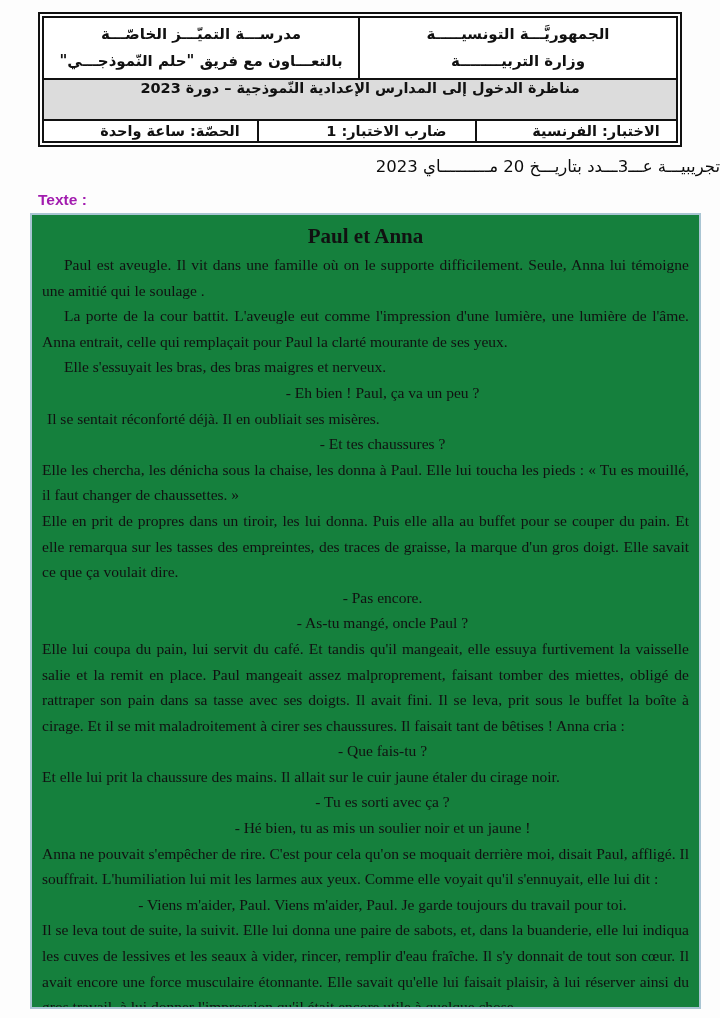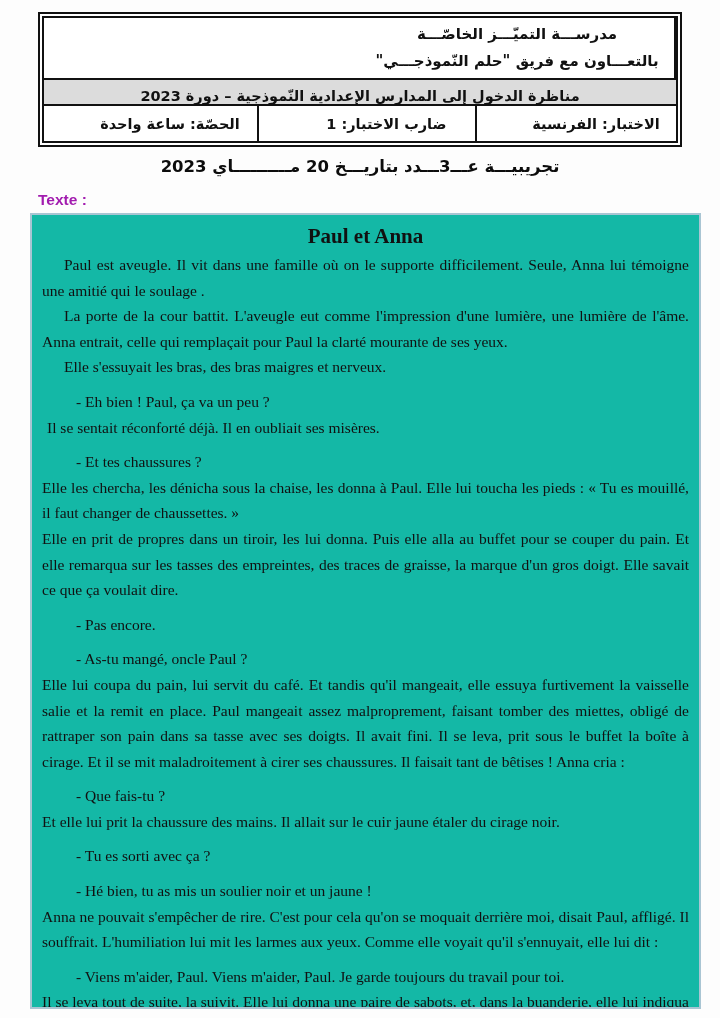--- a/index.html
+++ b/index.html
@@ -37,75 +37,79 @@
   .ht-row1 .ht-cell{
     display:flex;flex-direction:column;justify-content:space-around;
     align-items:center;
     font-size:15px;line-height:1.5;padding:3px 4px;
   }
   .ht-cell-school{border-inline-start:2px solid var(--table-border,#111);}
   .ht-banner{
     border-top:2px solid var(--table-border,#111);
     border-bottom:2px solid var(--table-border,#111);
     background:var(--banner-bg,#dcdcdc);
-    height:28px;
-    display:flex;align-items:flex-end;justify-content:center;
+    height:43px;
+    display:flex;align-items:flex-start;justify-content:center;
     font-size:14.5px;
   }
   .ht-row3{display:grid;grid-template-columns:31.5% 34.5% 34%;flex:1;}
   .ht-row3 .ht-cell{
     display:flex;align-items:center;justify-content:center;
     font-size:14.5px;padding:2px 6px;text-align:center;margin-left:39px;
   }
   .ht-cell-coef,.ht-cell-duration{border-inline-start:2px solid var(--table-border,#111);}
 
   
   .date-line{
     position:absolute; left:0; top:157px; width:720px;
-    text-align:center; direction:rtl;
+    direction:rtl;
     font-family:"DejaVu Sans", sans-serif;
-    font-weight:bold; font-size:16.5px; color:#0c0c0c;
+    font-weight:normal; font-size:16.5px; color:#0c0c0c;
   }
 
   
   .texte-label{
     position:absolute; left:38px; top:191px;
     font-family:"Liberation Sans", sans-serif;
     font-weight:bold; font-size:15.5px; color:#a21caf;
   }
 
   
   .texte-box{
     position:absolute; left:30px; top:213px; width:671px; height:796px;
     border:2px solid var(--box-border,#a9c5d3);
-    background:#14b8a6;
+    background:#15803d;
     padding:5px 10px 4px 10px;
     overflow:hidden;
   }
   .texte-title{
     text-align:center; font-weight:bold; font-size:21px;
     font-family:"Liberation Serif", serif;
     margin:4px 0 3px 0;
   }
   .texte-body{
     font-size:15.5px; line-height:25.6px;
     font-family:"Liberation Serif", serif;
   }
   .para{text-align:justify;}
   .para.indent{text-indent:22px;}
   .para.flush{text-indent:0;}
   .para.flush-sp{padding-left:5px;}
-  .para.dialog{padding-left:34px;text-align:left;margin-top:9px;}
+  .para.dialog{padding-left:34px;text-align:center;}
 </style>
 </head>
 <body>
 
 <div class="header-table-wrap">
   <div class="header-table">
     <div class="ht-row1">
+      <div class="ht-cell ht-cell-republic">
+        <span>الجمهوريَّـــة التونسيـــــة</span>
+        <span>وزارة التربيــــــــة</span>
+      </div>
       <div class="ht-cell ht-cell-school">
         <span>مدرســـة التميّـــز الخاصّـــة</span>
         <span>بالتعـــاون مع فريق "حلم النّموذجـــي"</span>
       </div>
     </div>
     <div class="ht-banner">
       <span>مناظرة الدخول إلى المدارس الإعدادية النّموذجية – دورة 2023</span>
     </div>
     <div class="ht-row3">
       <div class="ht-cell ht-cell-subject">الاختبار: الفرنسية</div>

